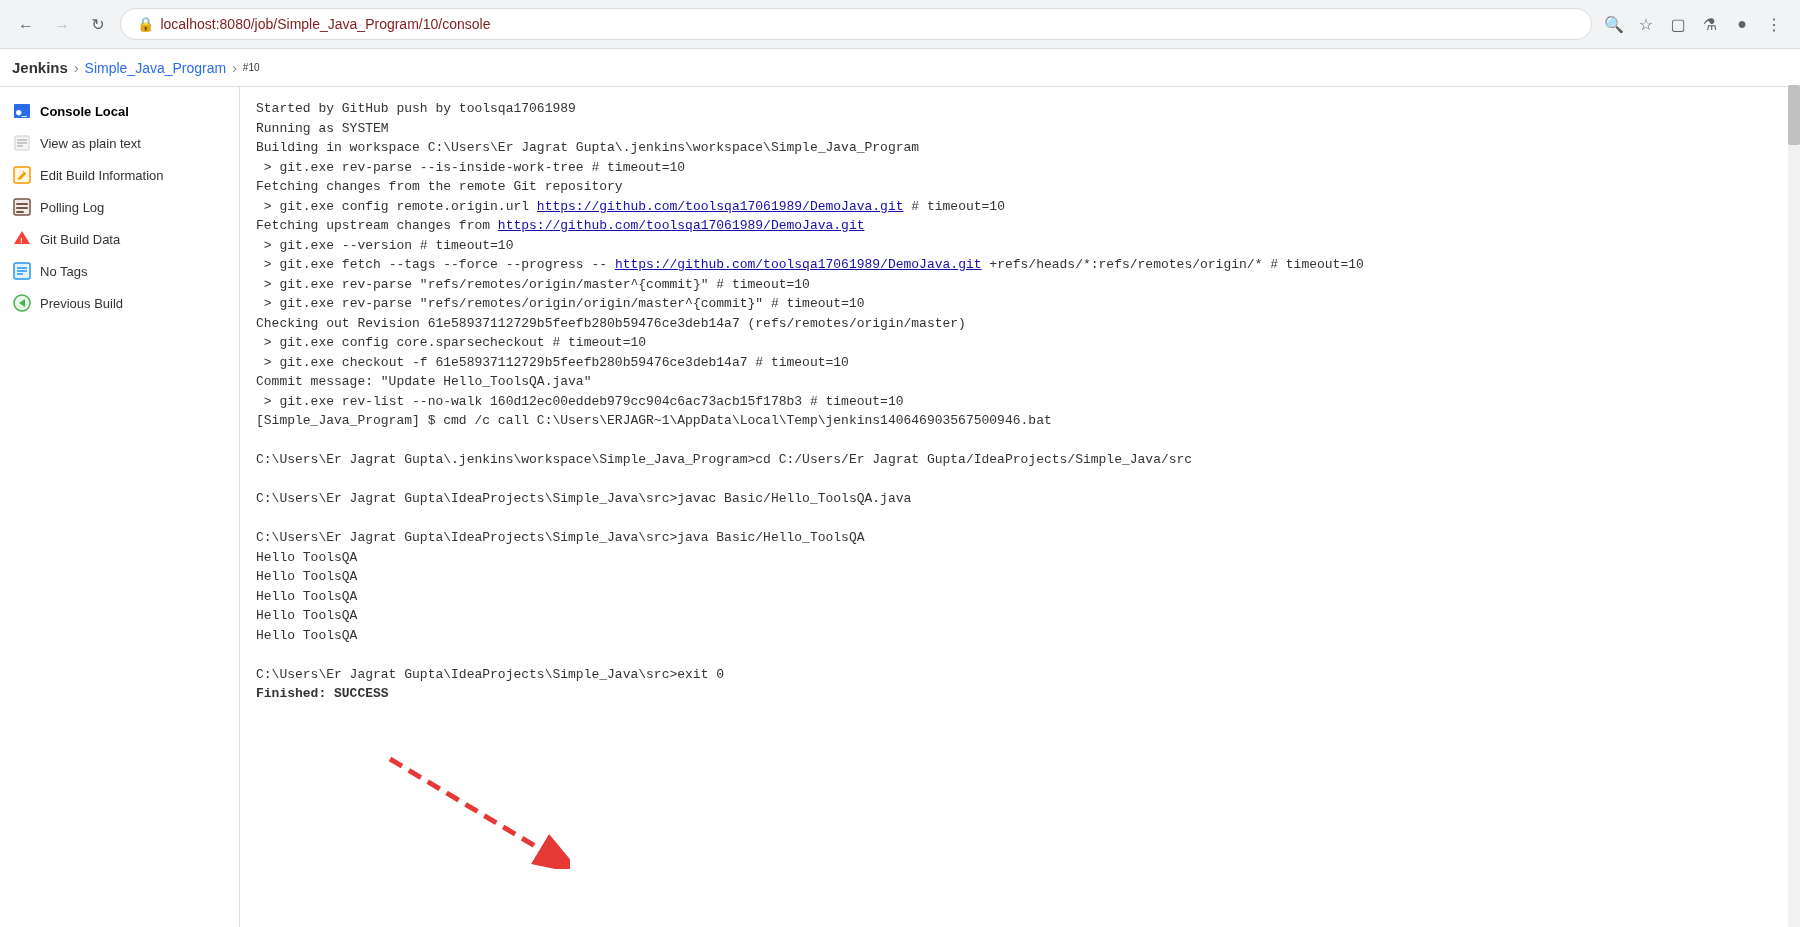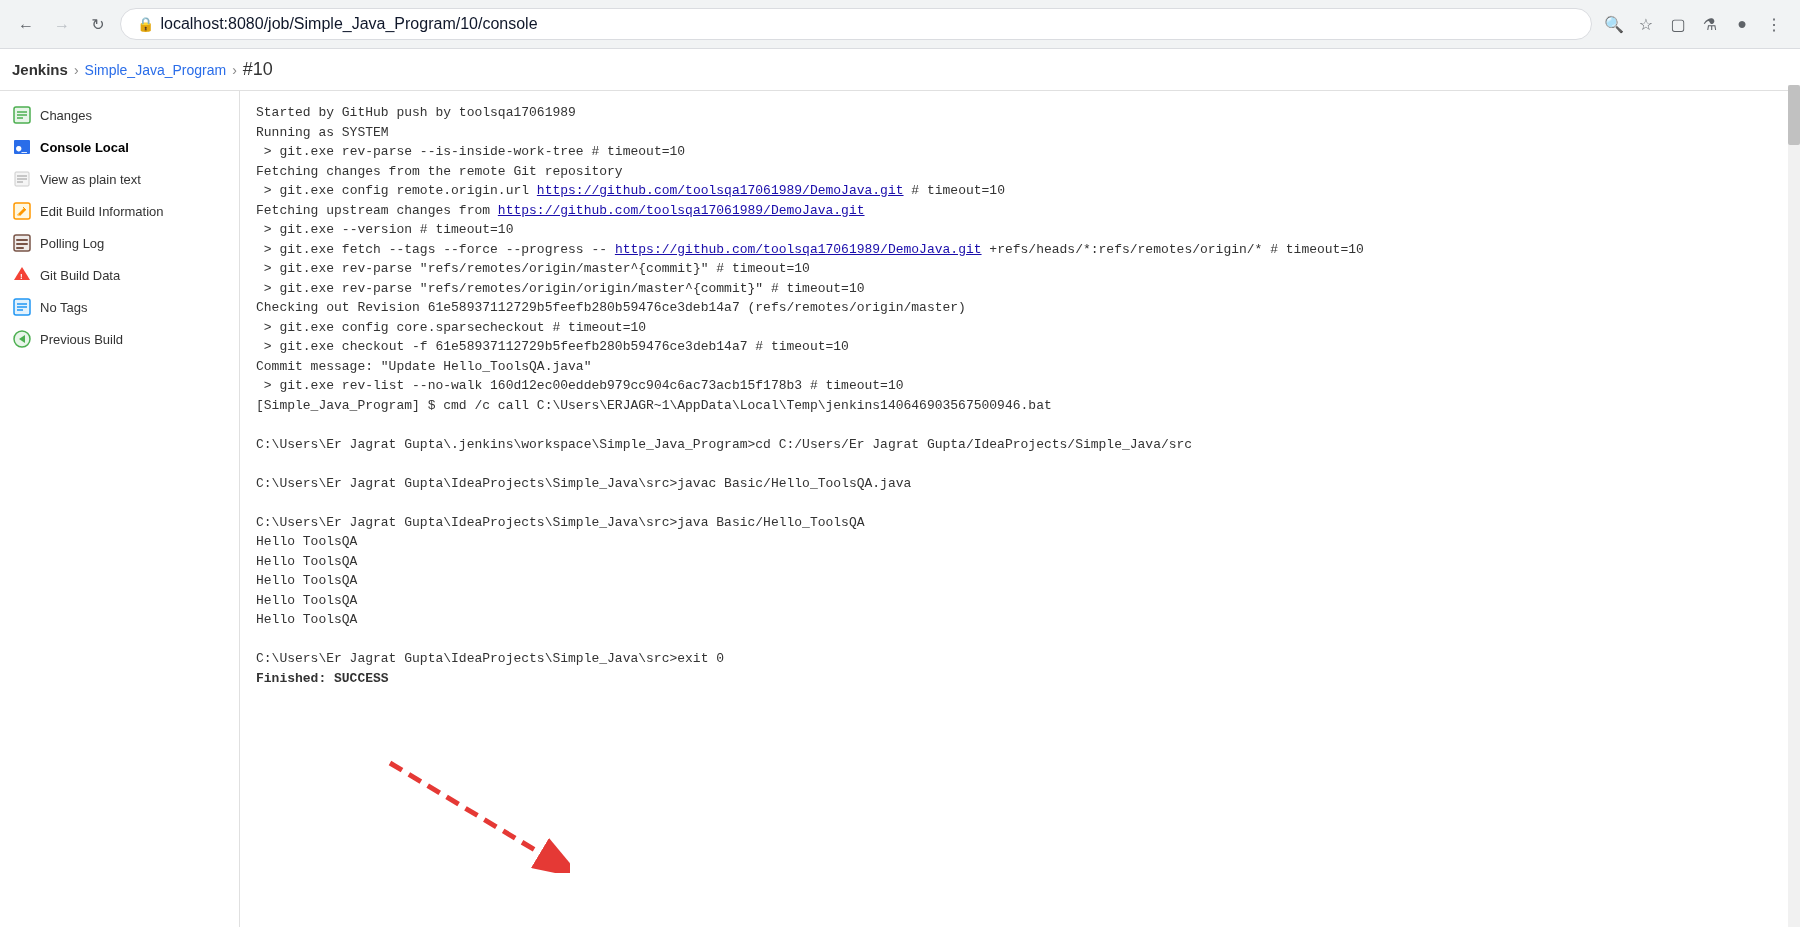--- a/index.html
+++ b/index.html
@@ -35,21 +35,21 @@
       border: 1px solid #dadce0;
       background: #fff;
       padding: 0 16px;
       font-size: 13px;
       color: #202124;
       display: flex;
       align-items: center;
       gap: 6px;
     }
     .address-bar .lock-icon { color: #5f6368; font-size: 14px; }
-    .address-bar .url-text { font-size: 16px; color: #0f172a; }
+    .address-bar .url-text { font-size: 14px; color: #7f1d1d; }
     .browser-actions {
       display: flex; gap: 4px; align-items: center;
     }
     .browser-action-btn {
       width: 28px; height: 28px;
       border-radius: 50%;
       border: none;
       background: transparent;
       cursor: pointer;
       display: flex; align-items: center; justify-content: center;
@@ -77,21 +77,21 @@
       margin: 0 6px;
       font-size: 14px;
     }
     .breadcrumb-link {
       color: #2a6de9;
       text-decoration: none;
       font-size: 14px;
     }
     .breadcrumb-current {
       color: #333;
-      font-size: 18px;
+      font-size: 10px;
       font-weight: normal;
     }
 
     
     .main-layout {
       display: flex;
       height: calc(100vh - 85px);
     }
 
     
@@ -193,31 +193,20 @@
   <span class="breadcrumb-sep">›</span>
   <a class="breadcrumb-link" href="#">Simple_Java_Program</a>
   <span class="breadcrumb-sep">›</span>
   <span class="breadcrumb-current">#10</span>
 </div>
 
 <div class="main-layout">
 
   <div class="sidebar">
 
-    <a class="sidebar-item" href="#">
-      <span class="item-icon icon-changes">
-        <svg width="18" height="18" viewBox="0 0 18 18">
-          <rect x="1" y="1" width="16" height="16" rx="2" fill="#e8f5e9" stroke="#4caf50" stroke-width="1.5"></rect>
-          <line x1="4" y1="6" x2="14" y2="6" stroke="#4caf50" stroke-width="1.5"></line>
-          <line x1="4" y1="9" x2="14" y2="9" stroke="#4caf50" stroke-width="1.5"></line>
-          <line x1="4" y1="12" x2="10" y2="12" stroke="#4caf50" stroke-width="1.5"></line>
-        </svg>
-      </span>
-      <span class="item-label">Changes</span>
-    </a>
 
     <a class="sidebar-item active" href="#">
       <span class="item-icon">
         <svg width="18" height="18" viewBox="0 0 18 18">
           <rect x="1" y="2" width="16" height="14" rx="1" fill="#2a6de9"></rect>
           <text x="3" y="13" font-family="monospace" font-size="9" fill="white">●_</text>
         </svg>
       </span>
       <span class="item-label">Console Local</span>
     </a>
@@ -290,20 +279,21 @@
       </span>
       <span class="item-label">Previous Build</span>
     </a>
 
   </div>
 
   <div class="console-content">
 
     <div class="console-line">Started by GitHub push by toolsqa17061989</div>
     <div class="console-line">Running as SYSTEM</div>
+    <div class="console-line">Building in workspace C:\Users\Er Jagrat Gupta\.jenkins\workspace\Simple_Java_Program</div>
     <div class="console-line"> &gt; git.exe rev-parse --is-inside-work-tree # timeout=10</div>
     <div class="console-line">Fetching changes from the remote Git repository</div>
     <div class="console-line"> &gt; git.exe config remote.origin.url <a class="console-link" href="#">https://github.com/toolsqa17061989/DemoJava.git</a> # timeout=10</div>
     <div class="console-line">Fetching upstream changes from <a class="console-link" href="#">https://github.com/toolsqa17061989/DemoJava.git</a></div>
     <div class="console-line"> &gt; git.exe --version # timeout=10</div>
     <div class="console-line"> &gt; git.exe fetch --tags --force --progress -- <a class="console-link" href="#">https://github.com/toolsqa17061989/DemoJava.git</a> +refs/heads/*:refs/remotes/origin/* # timeout=10</div>
     <div class="console-line"> &gt; git.exe rev-parse "refs/remotes/origin/master^{commit}" # timeout=10</div>
     <div class="console-line"> &gt; git.exe rev-parse "refs/remotes/origin/origin/master^{commit}" # timeout=10</div>
     <div class="console-line">Checking out Revision 61e58937112729b5feefb280b59476ce3deb14a7 (refs/remotes/origin/master)</div>
     <div class="console-line"> &gt; git.exe config core.sparsecheckout # timeout=10</div>

